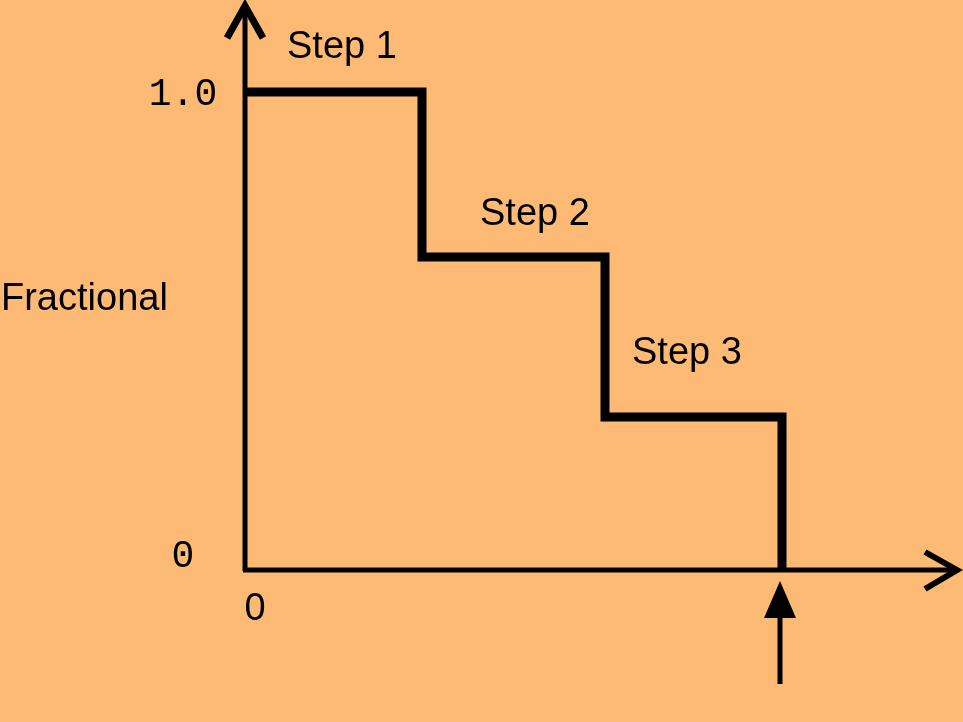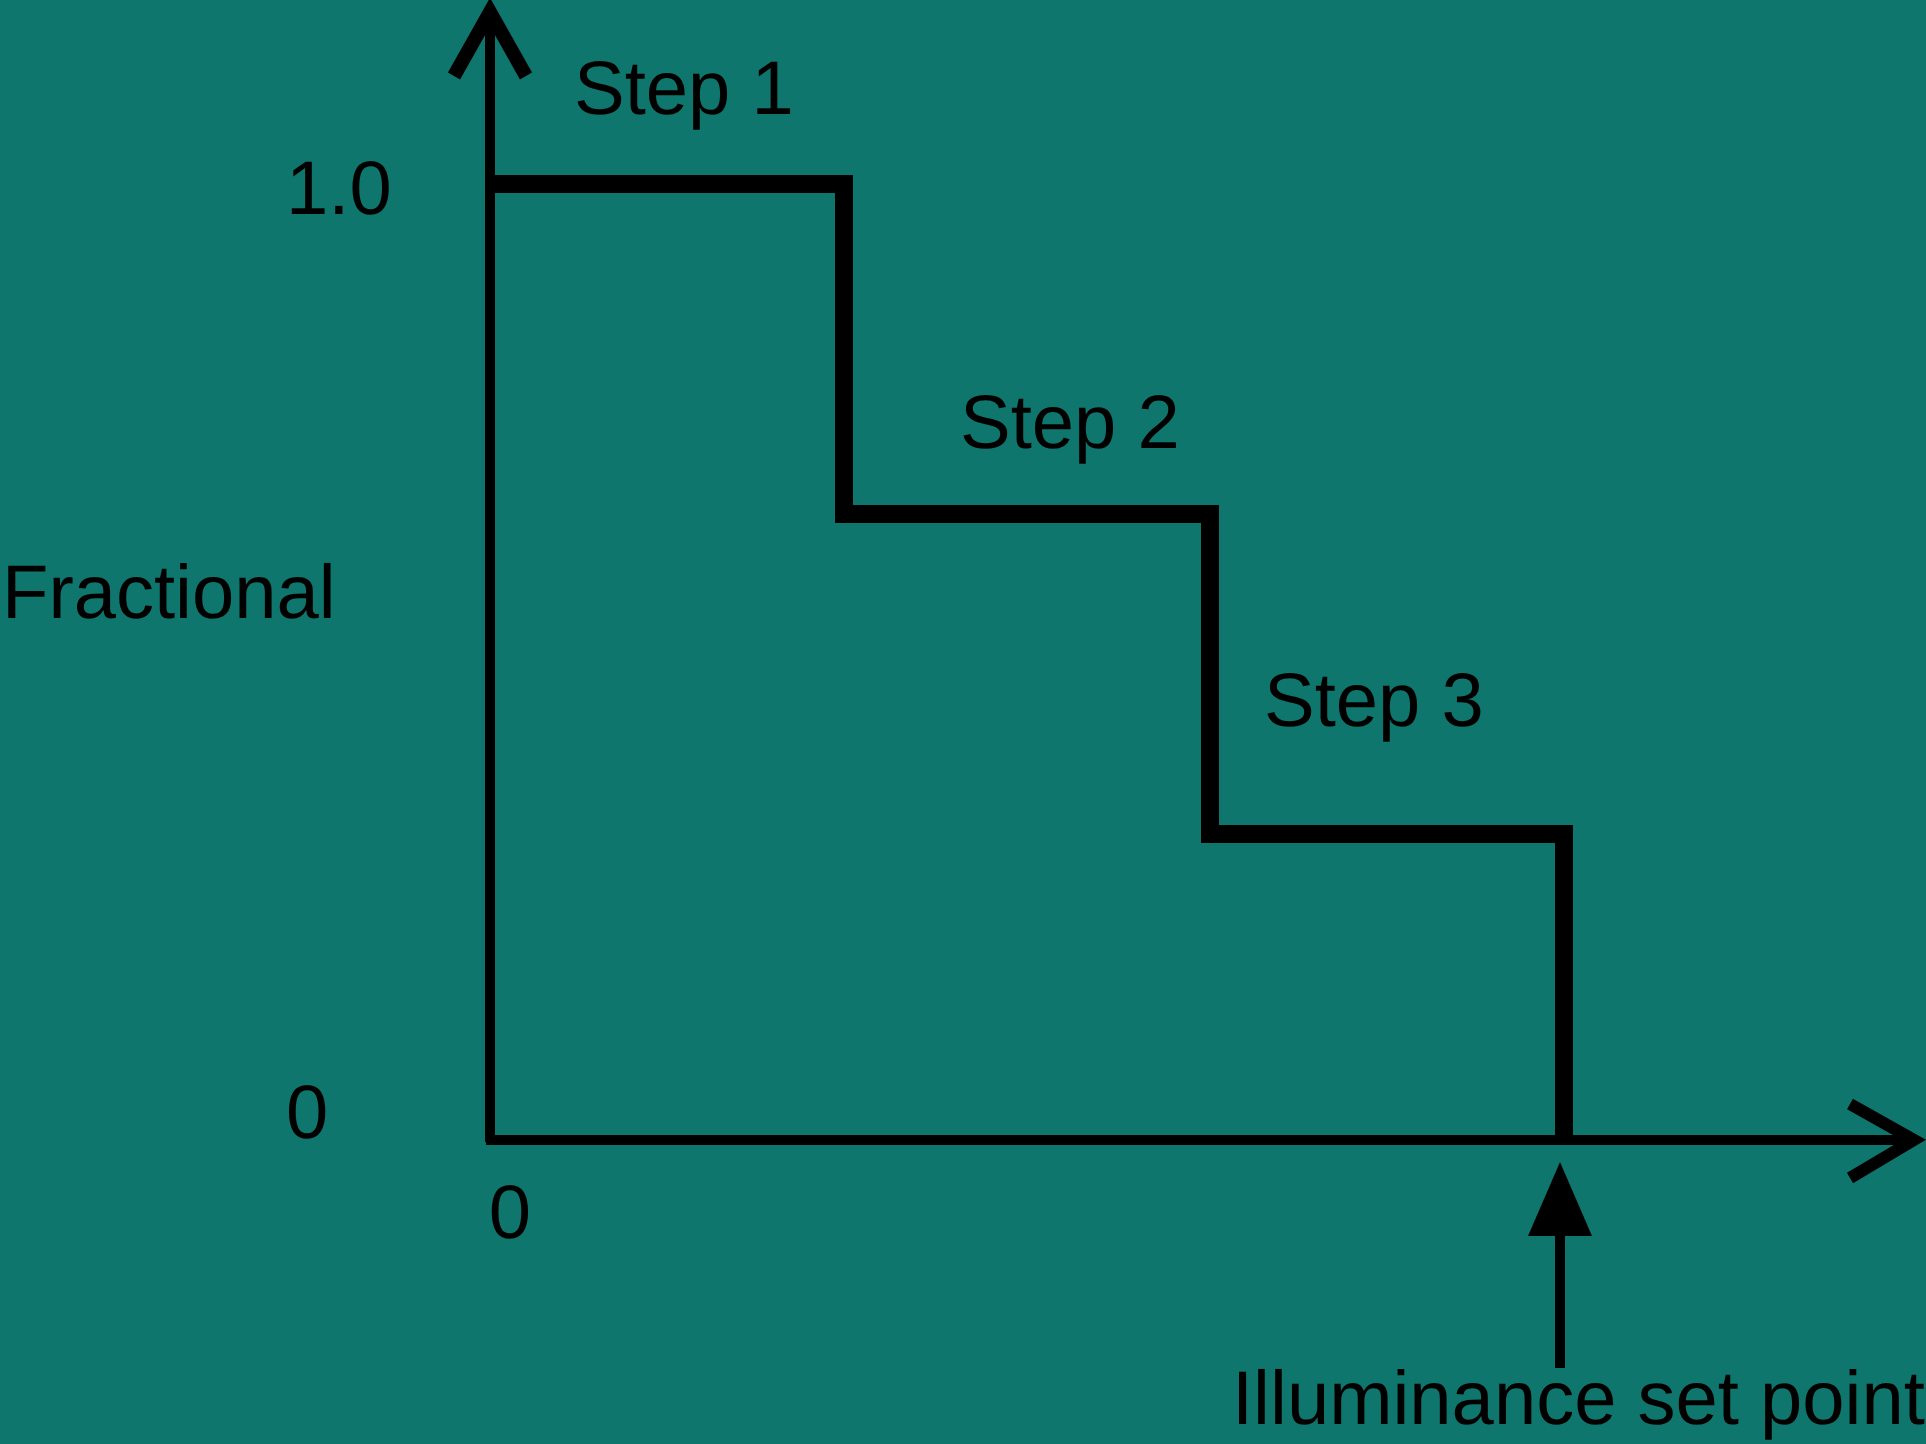--- a/index.html
+++ b/index.html
@@ -22,39 +22,39 @@
     top: 0;
   }
   .lbl {
     position: absolute;
     font-size: 38px;
     line-height: 1;
     white-space: nowrap;
     color: #000000;
   }
   .bold { font-weight: normal; }
-  .right { text-align: left; }
+  .right { text-align: center; font-family: Liberation Mono, monospace; }
   .center { text-align: center; }
 
   
   #lbl-step1 { left: 287px; top: 26px; }
   #lbl-step2 { left: 449px; top: 193px; margin-left: 31px; }
   #lbl-step3 { left: 632px; top: 332px; }
   #lbl-ytick-max { left: 143px; top: 76px; width: 80px; }
   #lbl-ytick-min { left: 143px; top: 538px; width: 80px; }
   #lbl-xtick-min { left: 240px; top: 588px; width: 30px; }
   #lbl-ylabel { left: 1px; top: 278px; }
   #lbl-ylabel2 { left: 1px; top: 325px; }
   #lbl-xlabel { left: 363px; top: 608px; }
   #lbl-setpoint { left: 616px; top: 681px; }
 </style>
 </head>
 <body>
 
-<div id="figure" style="background: #0f766e;">
+<div id="figure" style="background: #fdba74;">
 
   <svg id="plot-svg" width="963" height="722" viewBox="0 0 963 722" xmlns="http://www.w3.org/2000/svg">
 
     <line id="y-axis" x1="245" y1="571" x2="245" y2="10" stroke-width="5" stroke="#000000"></line>
     <polyline id="y-arrow" points="227,38 245,6 263,38" fill="none" stroke-width="7" stroke="#000000"></polyline>
 
     <line id="x-axis" x1="243" y1="570" x2="952" y2="570" stroke-width="5" stroke="#000000"></line>
     <polyline id="x-arrow" points="925,552 957,570 925,589" fill="none" stroke-width="6" stroke="#000000"></polyline>
 
     <path id="step-path" fill="none" stroke-width="9" d="M245,92 L422,92 L422,257 L605,257 L605,417 L782,417 L782,570" stroke="#000000"></path>
@@ -66,14 +66,13 @@
   <div class="lbl" id="lbl-step1">Step 1</div>
   <div class="lbl" id="lbl-step2">Step 2</div>
   <div class="lbl" id="lbl-step3">Step 3</div>
 
   <div class="lbl right" id="lbl-ytick-max">1.0</div>
   <div class="lbl right" id="lbl-ytick-min">0</div>
   <div class="lbl center" id="lbl-xtick-min">0</div>
 
   <div class="lbl bold" id="lbl-ylabel">Fractional</div>
 
-  <div class="lbl" id="lbl-setpoint">Illuminance set point</div>
 </div>
 
 </body></html>

